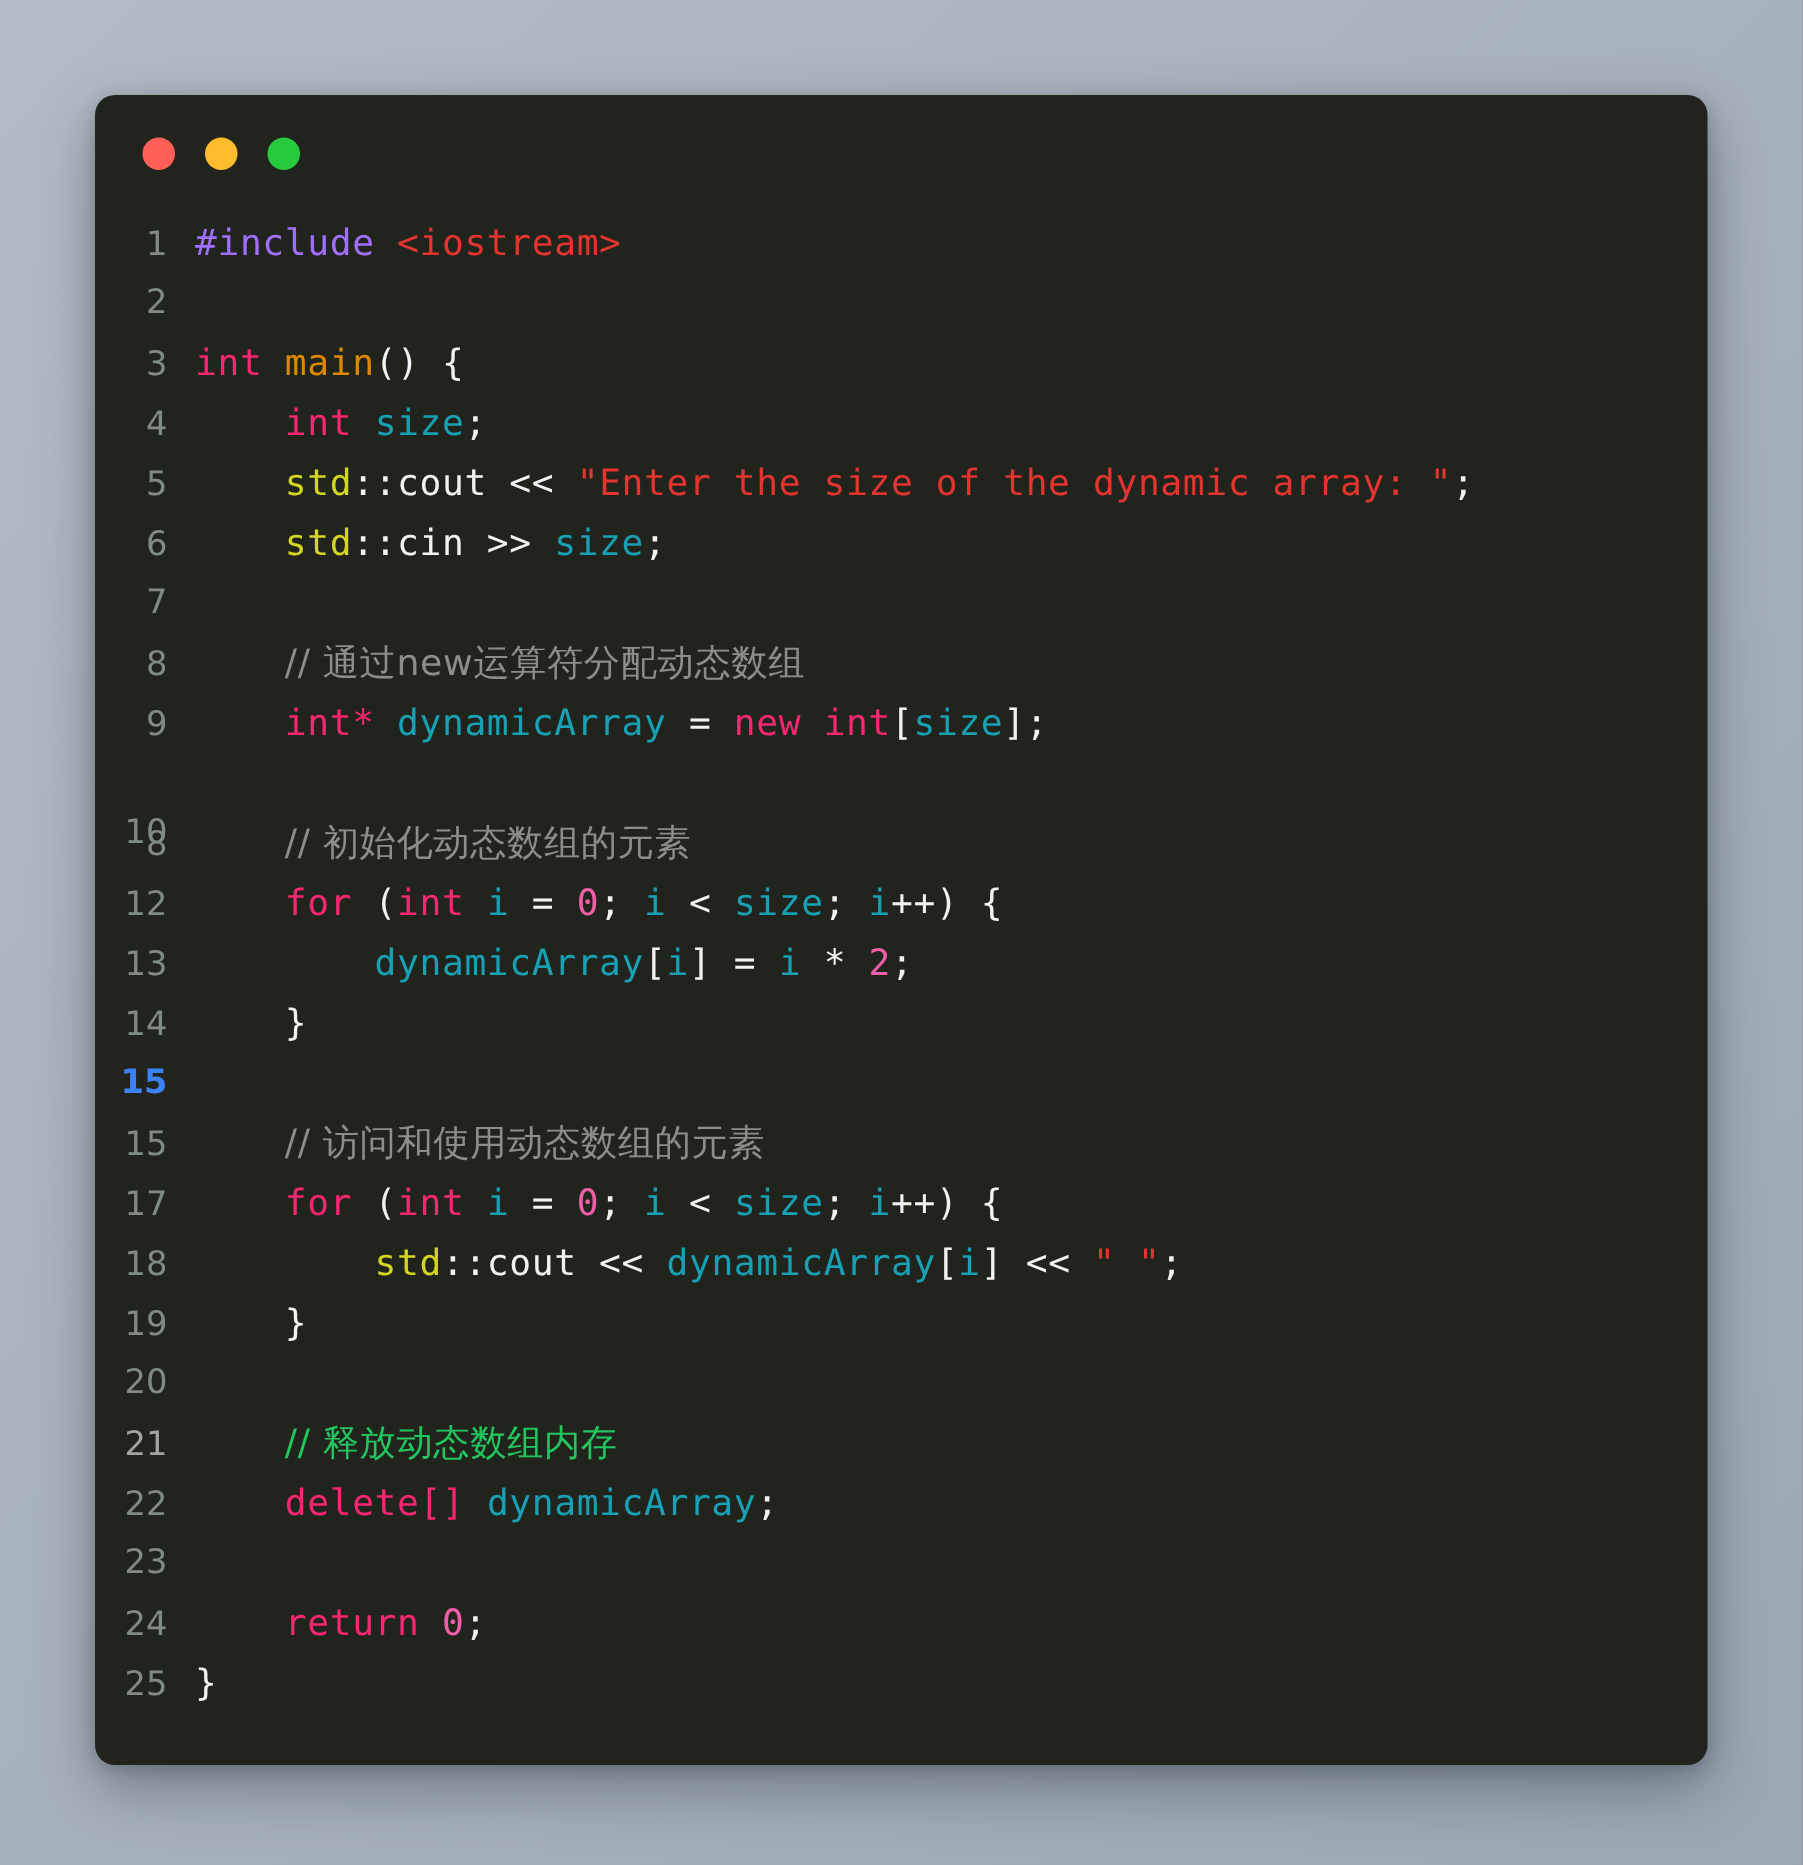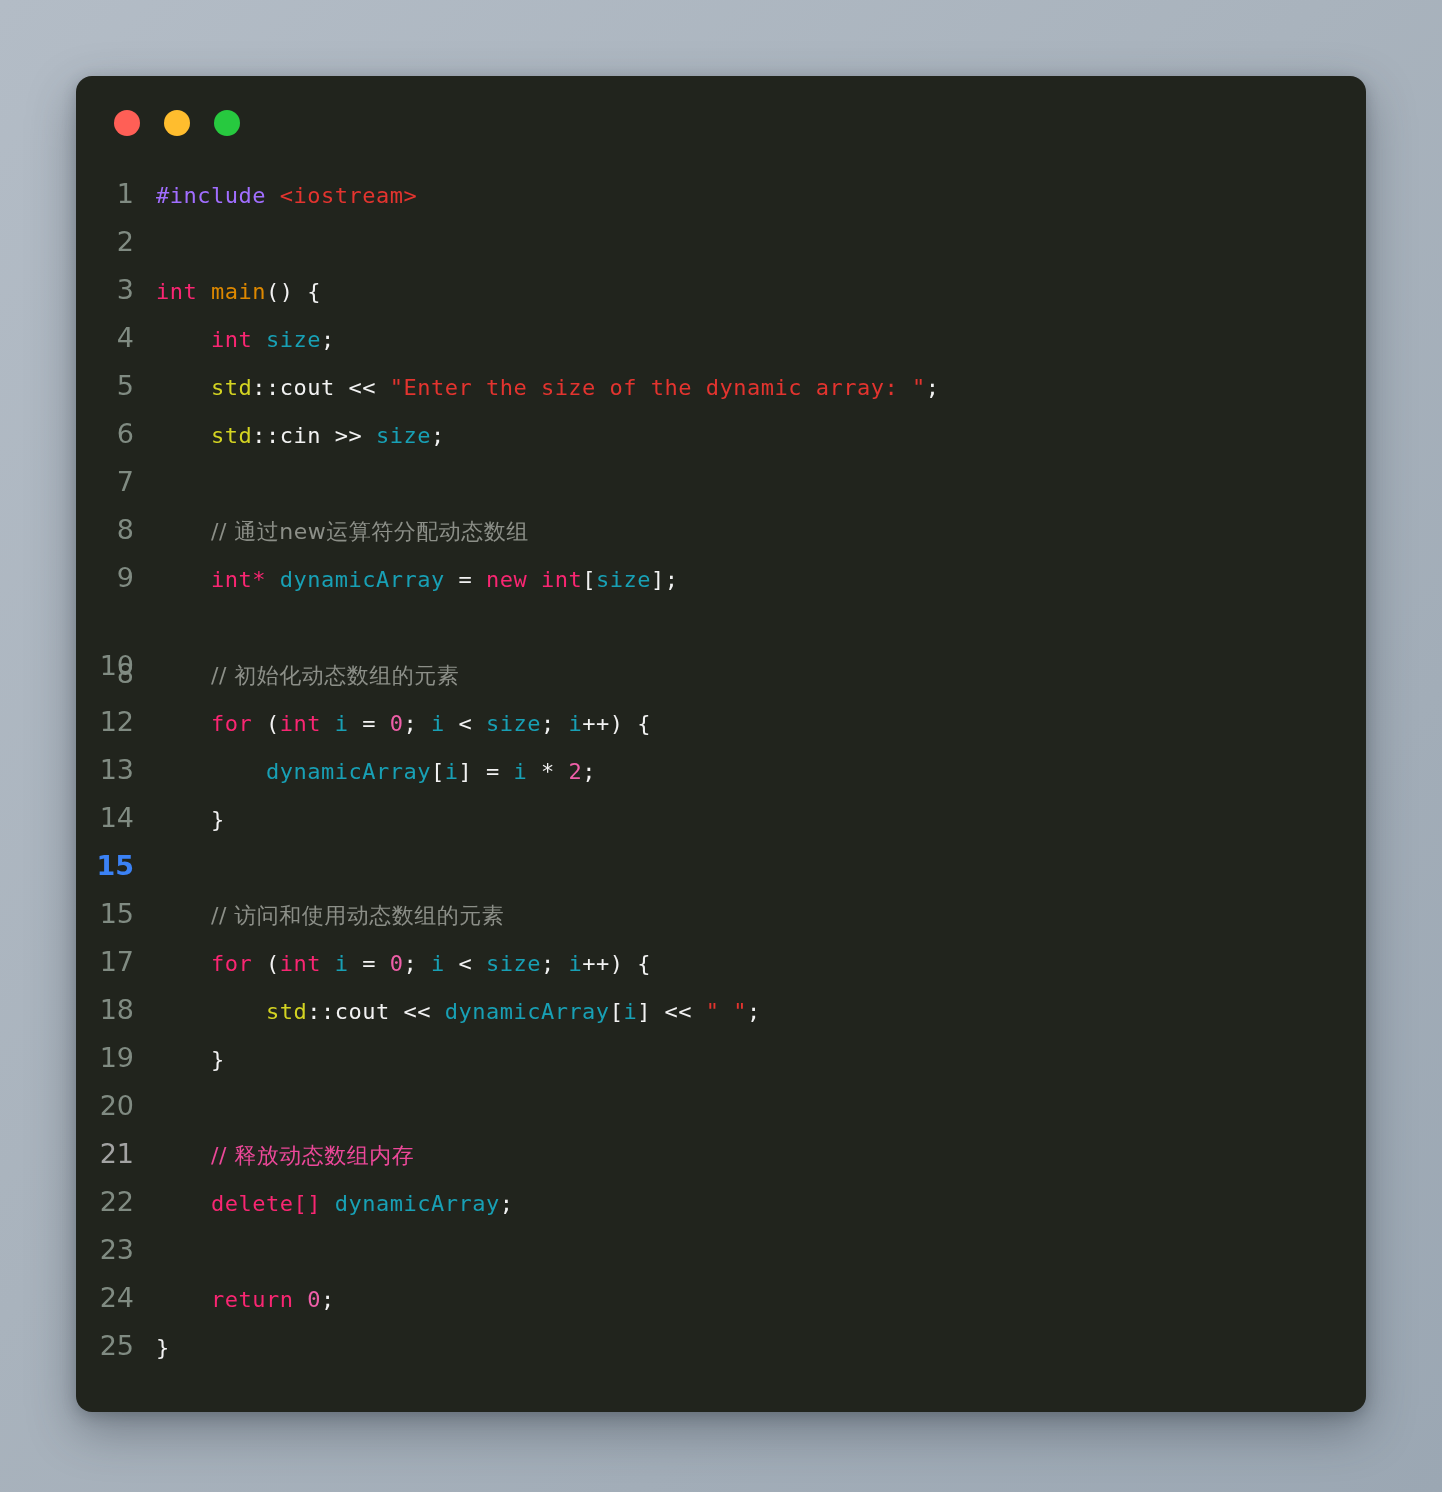--- a/index.html
+++ b/index.html
@@ -70,21 +70,21 @@
     text-align: right;
     padding-right: 22px;
     box-sizing: border-box;
     color: #808b82;
     font-family: "DejaVu Sans", sans-serif;
     font-size: 27px;
     user-select: none;
   }
   .linecode {
     font-family: "DejaVu Sans Mono", monospace;
-    font-size: 22px;
+    font-size: 29px;
     letter-spacing: 0.5px;
     color: #f0f0f0;
     white-space: pre;
   }
   
   .t-plain    { color: #f2f2f2; }
   .t-keyword  { color: #f92672; }
   .t-preproc  { color: #a16eff; }
   .t-string   { color: #e3342f; }
   .t-comment  { color: #8c8f88; font-family: "DejaVu Sans", sans-serif; }
@@ -119,21 +119,21 @@
         <div class="code-line"><span class="lineno" style="color: rgb(128, 139, 130);">8</span><span class="linecode"><span class="t-plain" style="color: rgb(242, 242, 242);">    </span><span class="t-comment" style="color: rgb(140, 143, 136);">// 初始化动态数组的元素</span></span></div>
         <div class="code-line"><span class="lineno" style="color: rgb(128, 139, 130);">12</span><span class="linecode"><span class="t-plain" style="color: rgb(242, 242, 242);">    </span><span class="t-keyword" style="color: rgb(249, 38, 114);">for</span><span class="t-plain" style="color: rgb(242, 242, 242);"> (</span><span class="t-keyword" style="color: rgb(249, 38, 114);">int</span><span class="t-plain" style="color: rgb(242, 242, 242);"> </span><span class="t-var" style="color: rgb(24, 160, 181);">i</span><span class="t-plain" style="color: rgb(242, 242, 242);"> = </span><span class="t-number" style="color: rgb(239, 95, 168);">0</span><span class="t-plain" style="color: rgb(242, 242, 242);">; </span><span class="t-var" style="color: rgb(24, 160, 181);">i</span><span class="t-plain" style="color: rgb(242, 242, 242);"> &lt; </span><span class="t-var" style="color: rgb(24, 160, 181);">size</span><span class="t-plain" style="color: rgb(242, 242, 242);">; </span><span class="t-var" style="color: rgb(24, 160, 181);">i</span><span class="t-plain" style="color: rgb(242, 242, 242);">++) {</span></span></div>
         <div class="code-line"><span class="lineno" style="color: rgb(128, 139, 130);">13</span><span class="linecode"><span class="t-plain" style="color: rgb(242, 242, 242);">        </span><span class="t-var" style="color: rgb(24, 160, 181);">dynamicArray</span><span class="t-plain" style="color: rgb(242, 242, 242);">[</span><span class="t-var" style="color: rgb(24, 160, 181);">i</span><span class="t-plain" style="color: rgb(242, 242, 242);">] = </span><span class="t-var" style="color: rgb(24, 160, 181);">i</span><span class="t-plain" style="color: rgb(242, 242, 242);"> * </span><span class="t-number" style="color: rgb(239, 95, 168);">2</span><span class="t-plain" style="color: rgb(242, 242, 242);">;</span></span></div>
         <div class="code-line"><span class="lineno" style="color: rgb(128, 139, 130);">14</span><span class="linecode"><span class="t-plain" style="color: rgb(242, 242, 242);">    }</span></span></div>
         <div class="code-line"><span class="lineno" style="color: #3b82f6; font-weight: bold;">15</span><span class="linecode"></span></div>
         <div class="code-line"><span class="lineno" style="color: rgb(128, 139, 130);">15</span><span class="linecode"><span class="t-plain" style="color: rgb(242, 242, 242);">    </span><span class="t-comment" style="color: rgb(140, 143, 136);">// 访问和使用动态数组的元素</span></span></div>
         <div class="code-line"><span class="lineno" style="color: rgb(128, 139, 130);">17</span><span class="linecode"><span class="t-plain" style="color: rgb(242, 242, 242);">    </span><span class="t-keyword" style="color: rgb(249, 38, 114);">for</span><span class="t-plain" style="color: rgb(242, 242, 242);"> (</span><span class="t-keyword" style="color: rgb(249, 38, 114);">int</span><span class="t-plain" style="color: rgb(242, 242, 242);"> </span><span class="t-var" style="color: rgb(24, 160, 181);">i</span><span class="t-plain" style="color: rgb(242, 242, 242);"> = </span><span class="t-number" style="color: rgb(239, 95, 168);">0</span><span class="t-plain" style="color: rgb(242, 242, 242);">; </span><span class="t-var" style="color: rgb(24, 160, 181);">i</span><span class="t-plain" style="color: rgb(242, 242, 242);"> &lt; </span><span class="t-var" style="color: rgb(24, 160, 181);">size</span><span class="t-plain" style="color: rgb(242, 242, 242);">; </span><span class="t-var" style="color: rgb(24, 160, 181);">i</span><span class="t-plain" style="color: rgb(242, 242, 242);">++) {</span></span></div>
         <div class="code-line"><span class="lineno" style="color: rgb(128, 139, 130);">18</span><span class="linecode"><span class="t-plain" style="color: rgb(242, 242, 242);">        </span><span class="t-ns" style="color: rgb(212, 212, 34);">std</span><span class="t-plain" style="color: rgb(242, 242, 242);">::cout &lt;&lt; </span><span class="t-var" style="color: rgb(24, 160, 181);">dynamicArray</span><span class="t-plain" style="color: rgb(242, 242, 242);">[</span><span class="t-var" style="color: rgb(24, 160, 181);">i</span><span class="t-plain" style="color: rgb(242, 242, 242);">] &lt;&lt; </span><span class="t-string" style="color: rgb(227, 52, 47);">" "</span><span class="t-plain" style="color: rgb(242, 242, 242);">;</span></span></div>
         <div class="code-line"><span class="lineno" style="color: rgb(128, 139, 130);">19</span><span class="linecode"><span class="t-plain" style="color: rgb(242, 242, 242);">    }</span></span></div>
         <div class="code-line"><span class="lineno" style="color: rgb(128, 139, 130);">20</span><span class="linecode"></span></div>
-        <div class="code-line"><span class="lineno" style="color: #a3a3a3;">21</span><span class="linecode"><span class="t-plain" style="color: rgb(242, 242, 242);">    </span><span class="t-comment" style="color: #ec4899;">// 释放动态数组内存</span></span></div>
+        <div class="code-line"><span class="lineno" style="color: #a3a3a3;">21</span><span class="linecode"><span class="t-plain" style="color: rgb(242, 242, 242);">    </span><span class="t-comment" style="color: #22c55e;">// 释放动态数组内存</span></span></div>
         <div class="code-line"><span class="lineno" style="color: rgb(128, 139, 130);">22</span><span class="linecode"><span class="t-plain" style="color: rgb(242, 242, 242);">    </span><span class="t-keyword" style="color: rgb(249, 38, 114);">delete[]</span><span class="t-plain" style="color: rgb(242, 242, 242);"> </span><span class="t-var" style="color: rgb(24, 160, 181);">dynamicArray</span><span class="t-plain" style="color: rgb(242, 242, 242);">;</span></span></div>
         <div class="code-line"><span class="lineno" style="color: rgb(128, 139, 130);">23</span><span class="linecode"></span></div>
         <div class="code-line"><span class="lineno" style="color: rgb(128, 139, 130);">24</span><span class="linecode"><span class="t-plain" style="color: rgb(242, 242, 242);">    </span><span class="t-keyword" style="color: rgb(249, 38, 114);">return</span><span class="t-plain" style="color: rgb(242, 242, 242);"> </span><span class="t-number" style="color: rgb(239, 95, 168);">0</span><span class="t-plain" style="color: rgb(242, 242, 242);">;</span></span></div>
         <div class="code-line"><span class="lineno" style="color: rgb(128, 139, 130);">25</span><span class="linecode"><span class="t-plain" style="color: rgb(242, 242, 242);">}</span></span></div>
       </div>
 
   </div>
 </div>
 
 </body></html>

